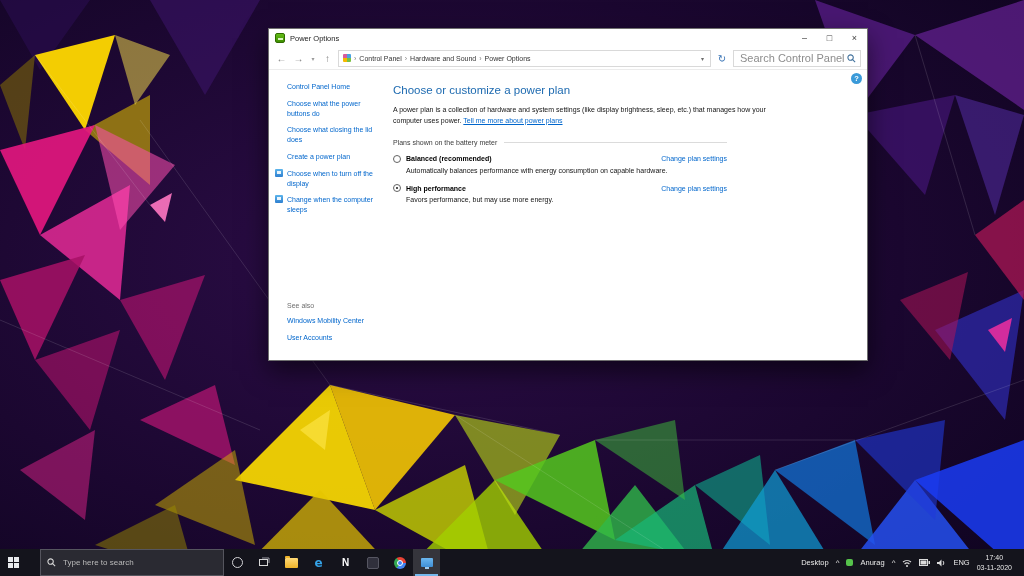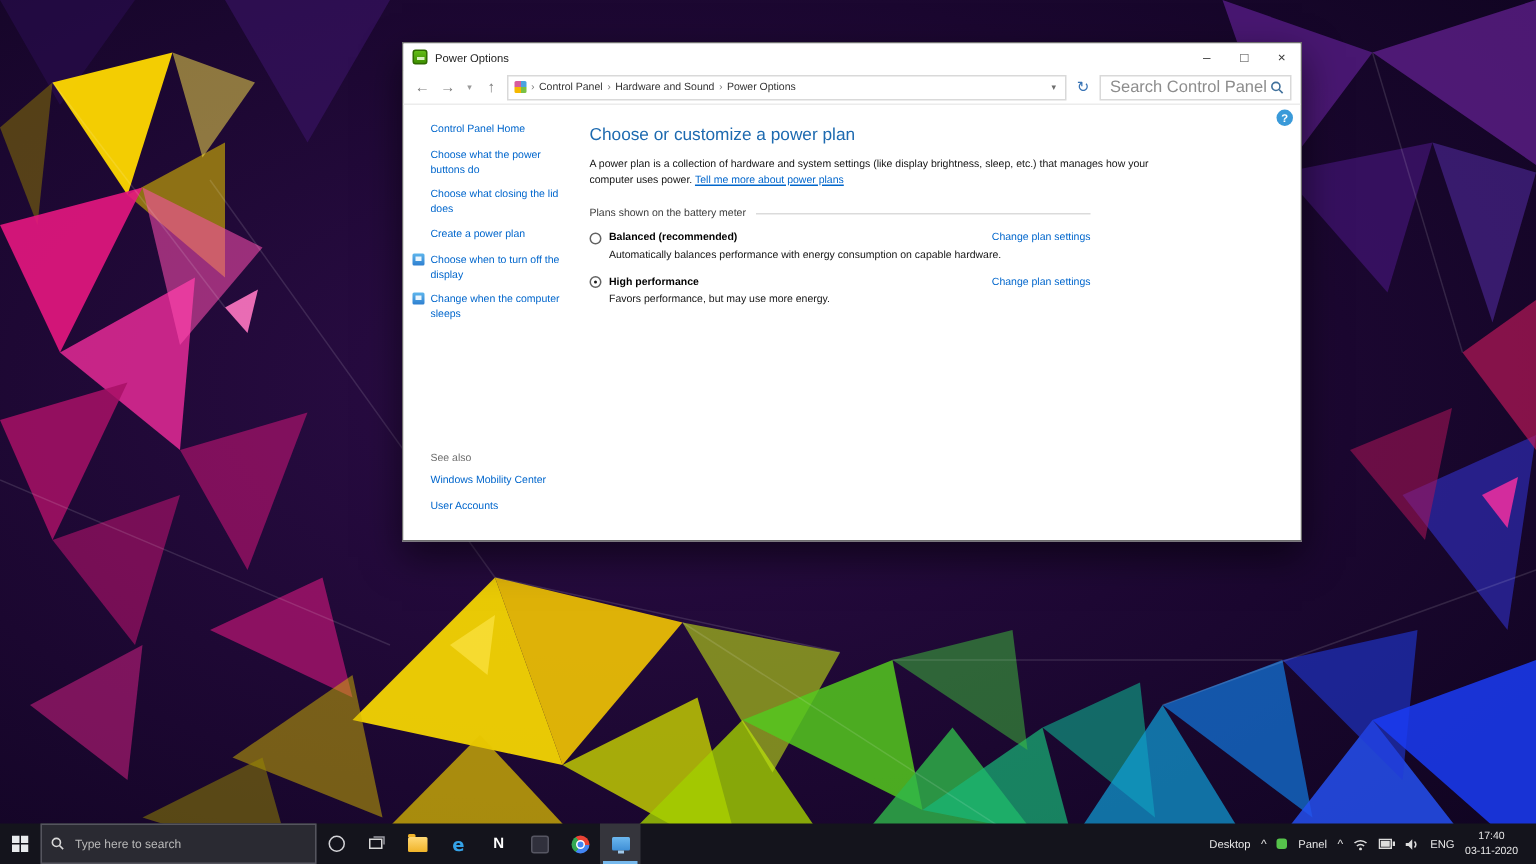--- a/index.html
+++ b/index.html
@@ -64,21 +64,21 @@
   .plan-name { font-weight:bold; color:#000; }
   .plan-link { margin-left:auto; color:#0066cc; cursor:pointer; }
   .plan-desc { margin:3px 0 0 13px; line-height:1.4; }
 
   
   .taskbar { position:absolute; left:0; right:0; bottom:0; height:27px; background:#14141c;
     display:flex; align-items:stretch; color:#e8e8e8; z-index:10; }
   .tb-btn { width:27px; display:flex; align-items:center; justify-content:center; position:relative; cursor:pointer; }
   .tb-btn.active { background:rgba(255,255,255,.14); }
   .tb-btn.active::after { content:""; position:absolute; left:2px; right:2px; bottom:0; height:2px; background:#76b9ed; }
-  .tb-search { width:184px; background:#2a2a32; border:1px solid #55555e; display:flex; align-items:center; gap:5px; padding:0 6px; }
+  .tb-search { width:184px; background:#2a2a32; border:1px solid #55555e; display:flex; align-items:center; gap:5px; padding:0 6px;margin-left:13px; }
   .tb-search input { flex:1; min-width:0; background:transparent; border:0; outline:0; color:#cfcfcf; font-size:8px; font-family:"Liberation Sans", sans-serif; }
   .tb-search input::placeholder { color:#b9b9b9; }
   .cortana-ring { width:11px; height:11px; border:1.5px solid #d4d4d8; border-radius:50%; }
   .folder { width:13px; height:10px; background:linear-gradient(#ffd977,#f0b429); border-radius:1px; position:relative; }
   .folder::before { content:""; position:absolute; top:-2px; left:0; width:5px; height:2px; background:#f0b429; border-radius:1px 1px 0 0; }
   .edge-e { color:#35a3e8; font-weight:bold; font-size:12px; line-height:1; font-family:"DejaVu Sans", sans-serif; }
   .n-letter { color:#fff; font-weight:bold; font-size:10px; line-height:1; }
   .dark-app { width:12px; height:12px; background:#30303c; border:1px solid #565662; border-radius:2px; }
   .chrome { width:12px; height:12px; border-radius:50%; position:relative;
     background:conic-gradient(from -30deg, #ea4335 0 120deg, #4285f4 0 240deg, #34a853 0 360deg); }
@@ -305,21 +305,21 @@
       <span class="chrome"></span>
     </div>
     <div class="tb-btn active">
       <span class="cp-app"></span>
     </div>
 
     <div class="tray">
       <span>Desktop</span>
       <span class="tray-caret">^</span>
       <span class="green-sq"></span>
-      <span>Panel</span>
+      <span>Anurag</span>
       <span class="tray-caret">^</span>
       <span class="tray-icon">
         <svg width="10" height="8" viewBox="0 0 10 8">
           <path d="M1 3 A6 6 0 0 1 9 3" fill="none" stroke="#dcdcdc" stroke-width="1.1"></path>
           <path d="M2.6 5 A3.6 3.6 0 0 1 7.4 5" fill="none" stroke="#dcdcdc" stroke-width="1.1"></path>
           <circle cx="5" cy="7" r="1" fill="#dcdcdc"></circle>
         </svg>
       </span>
       <span class="tray-icon">
         <svg width="11" height="7" viewBox="0 0 11 7">

